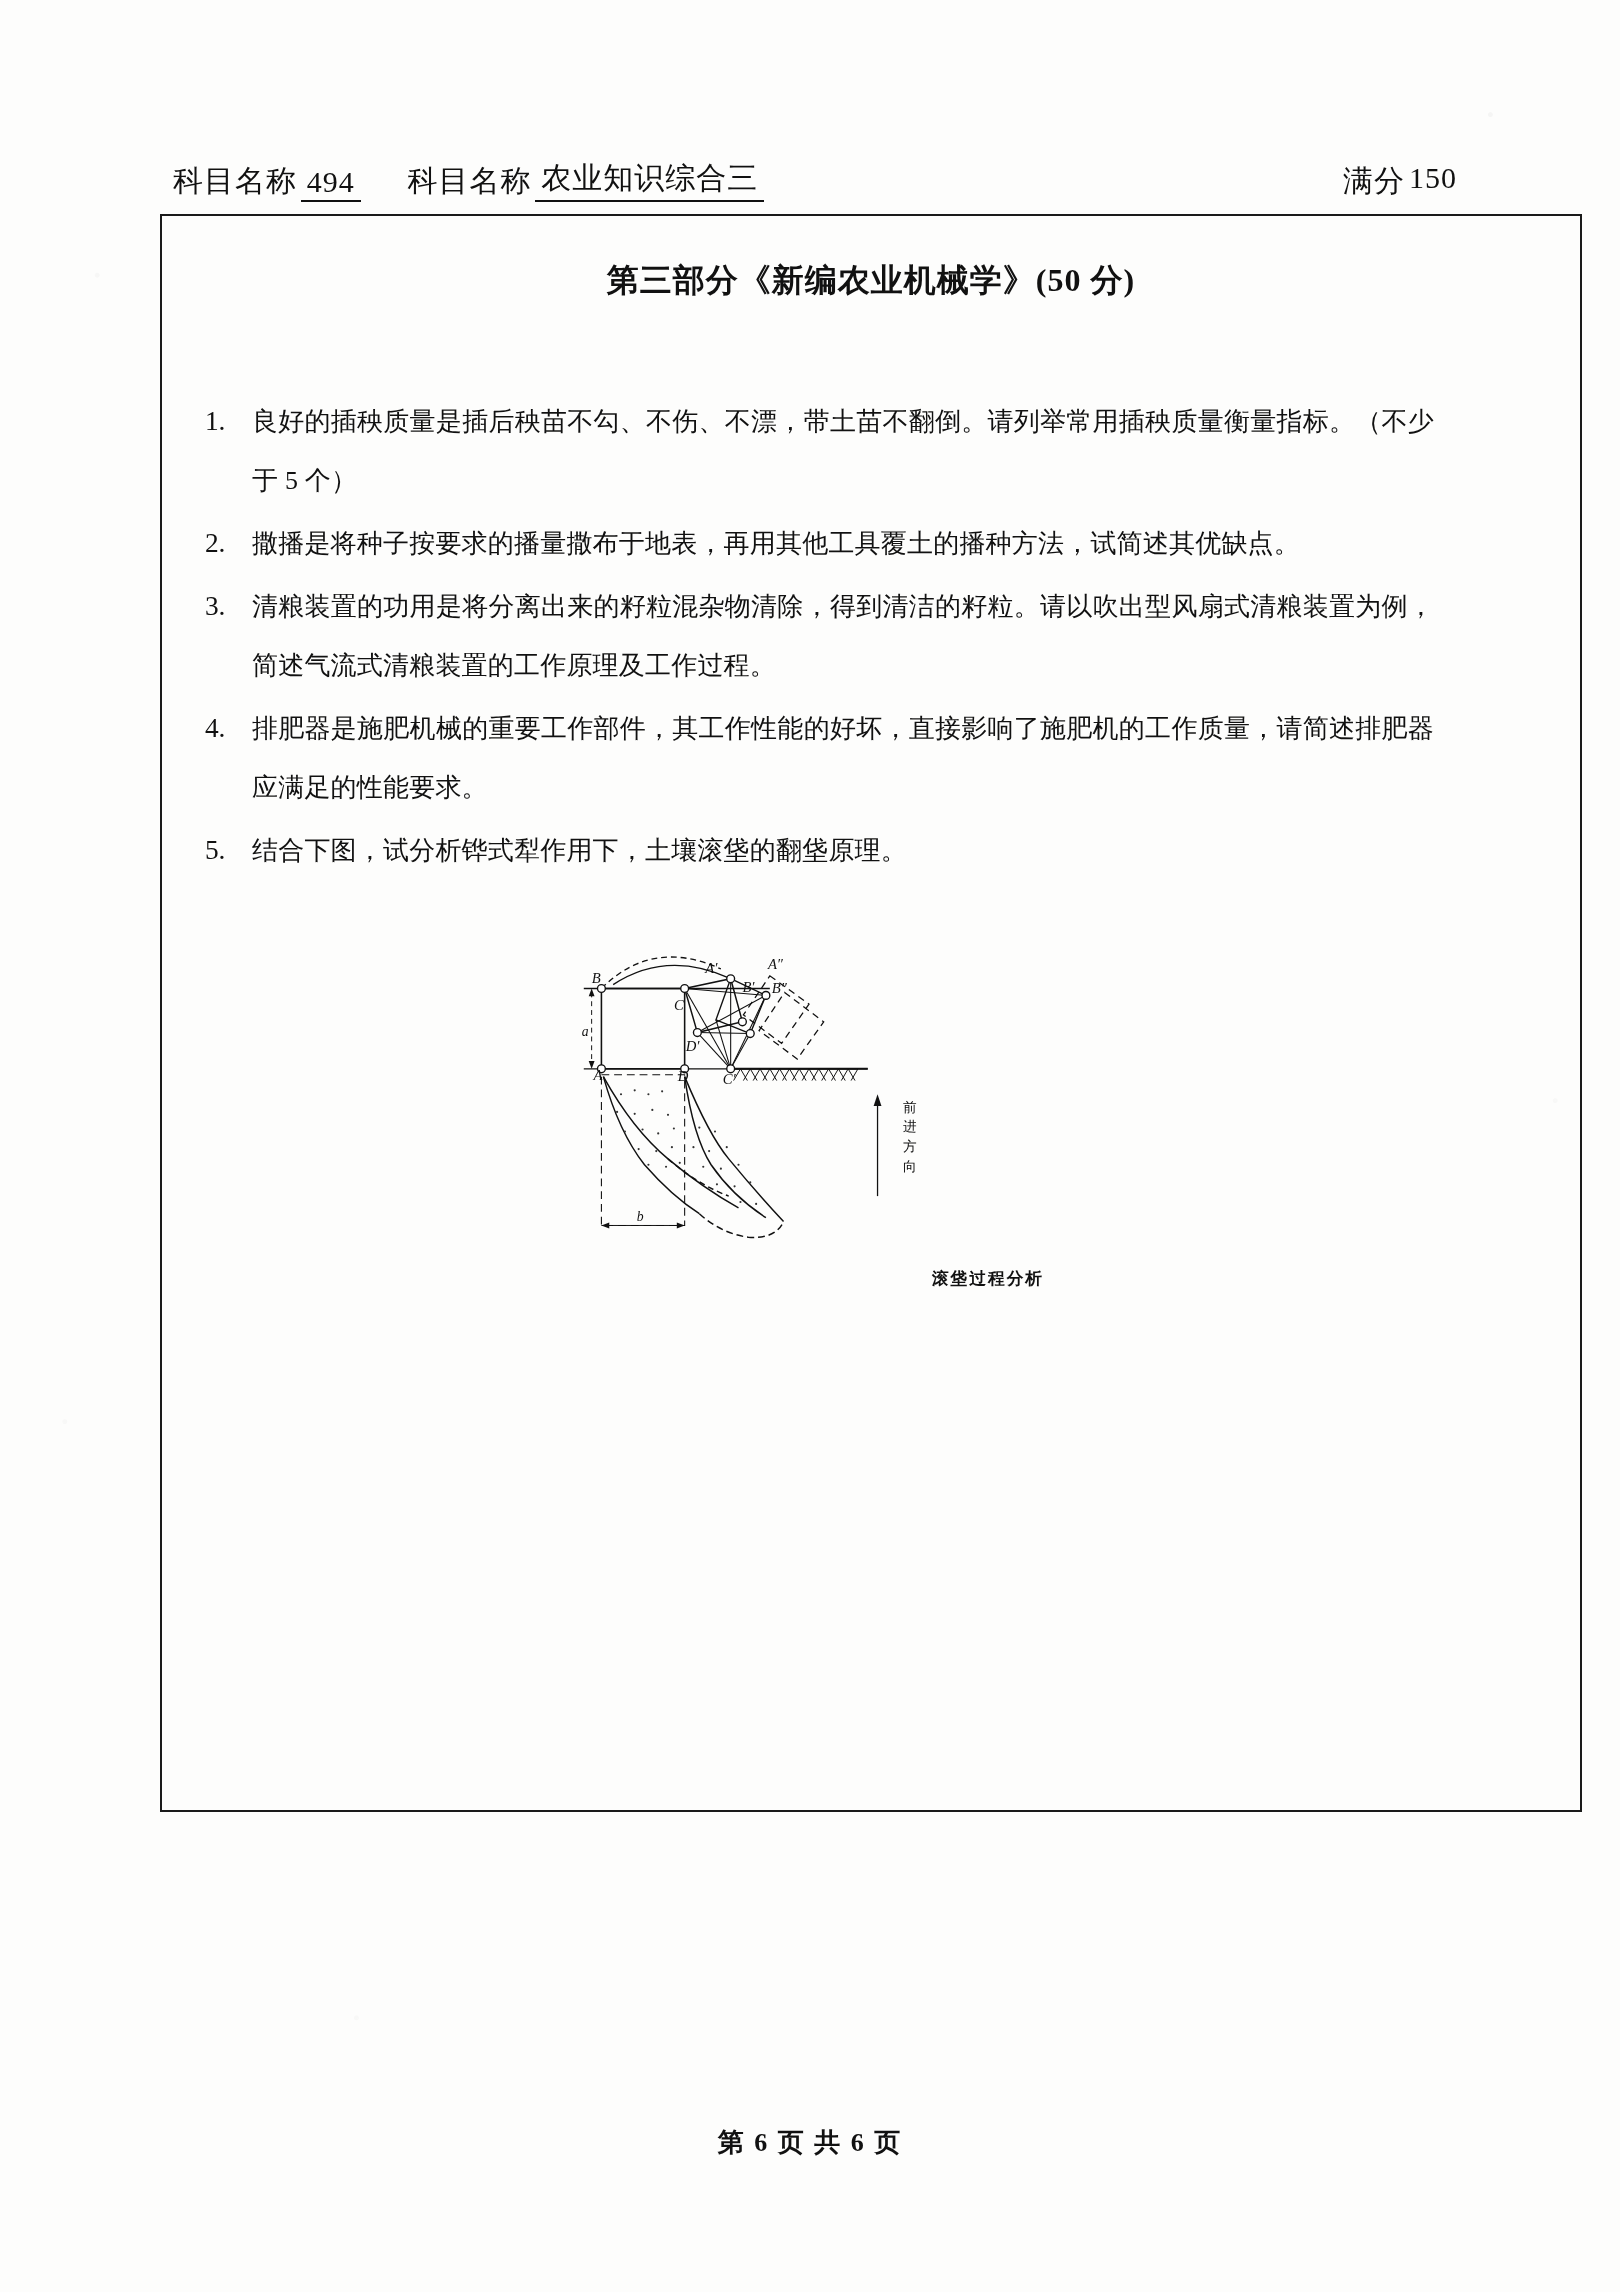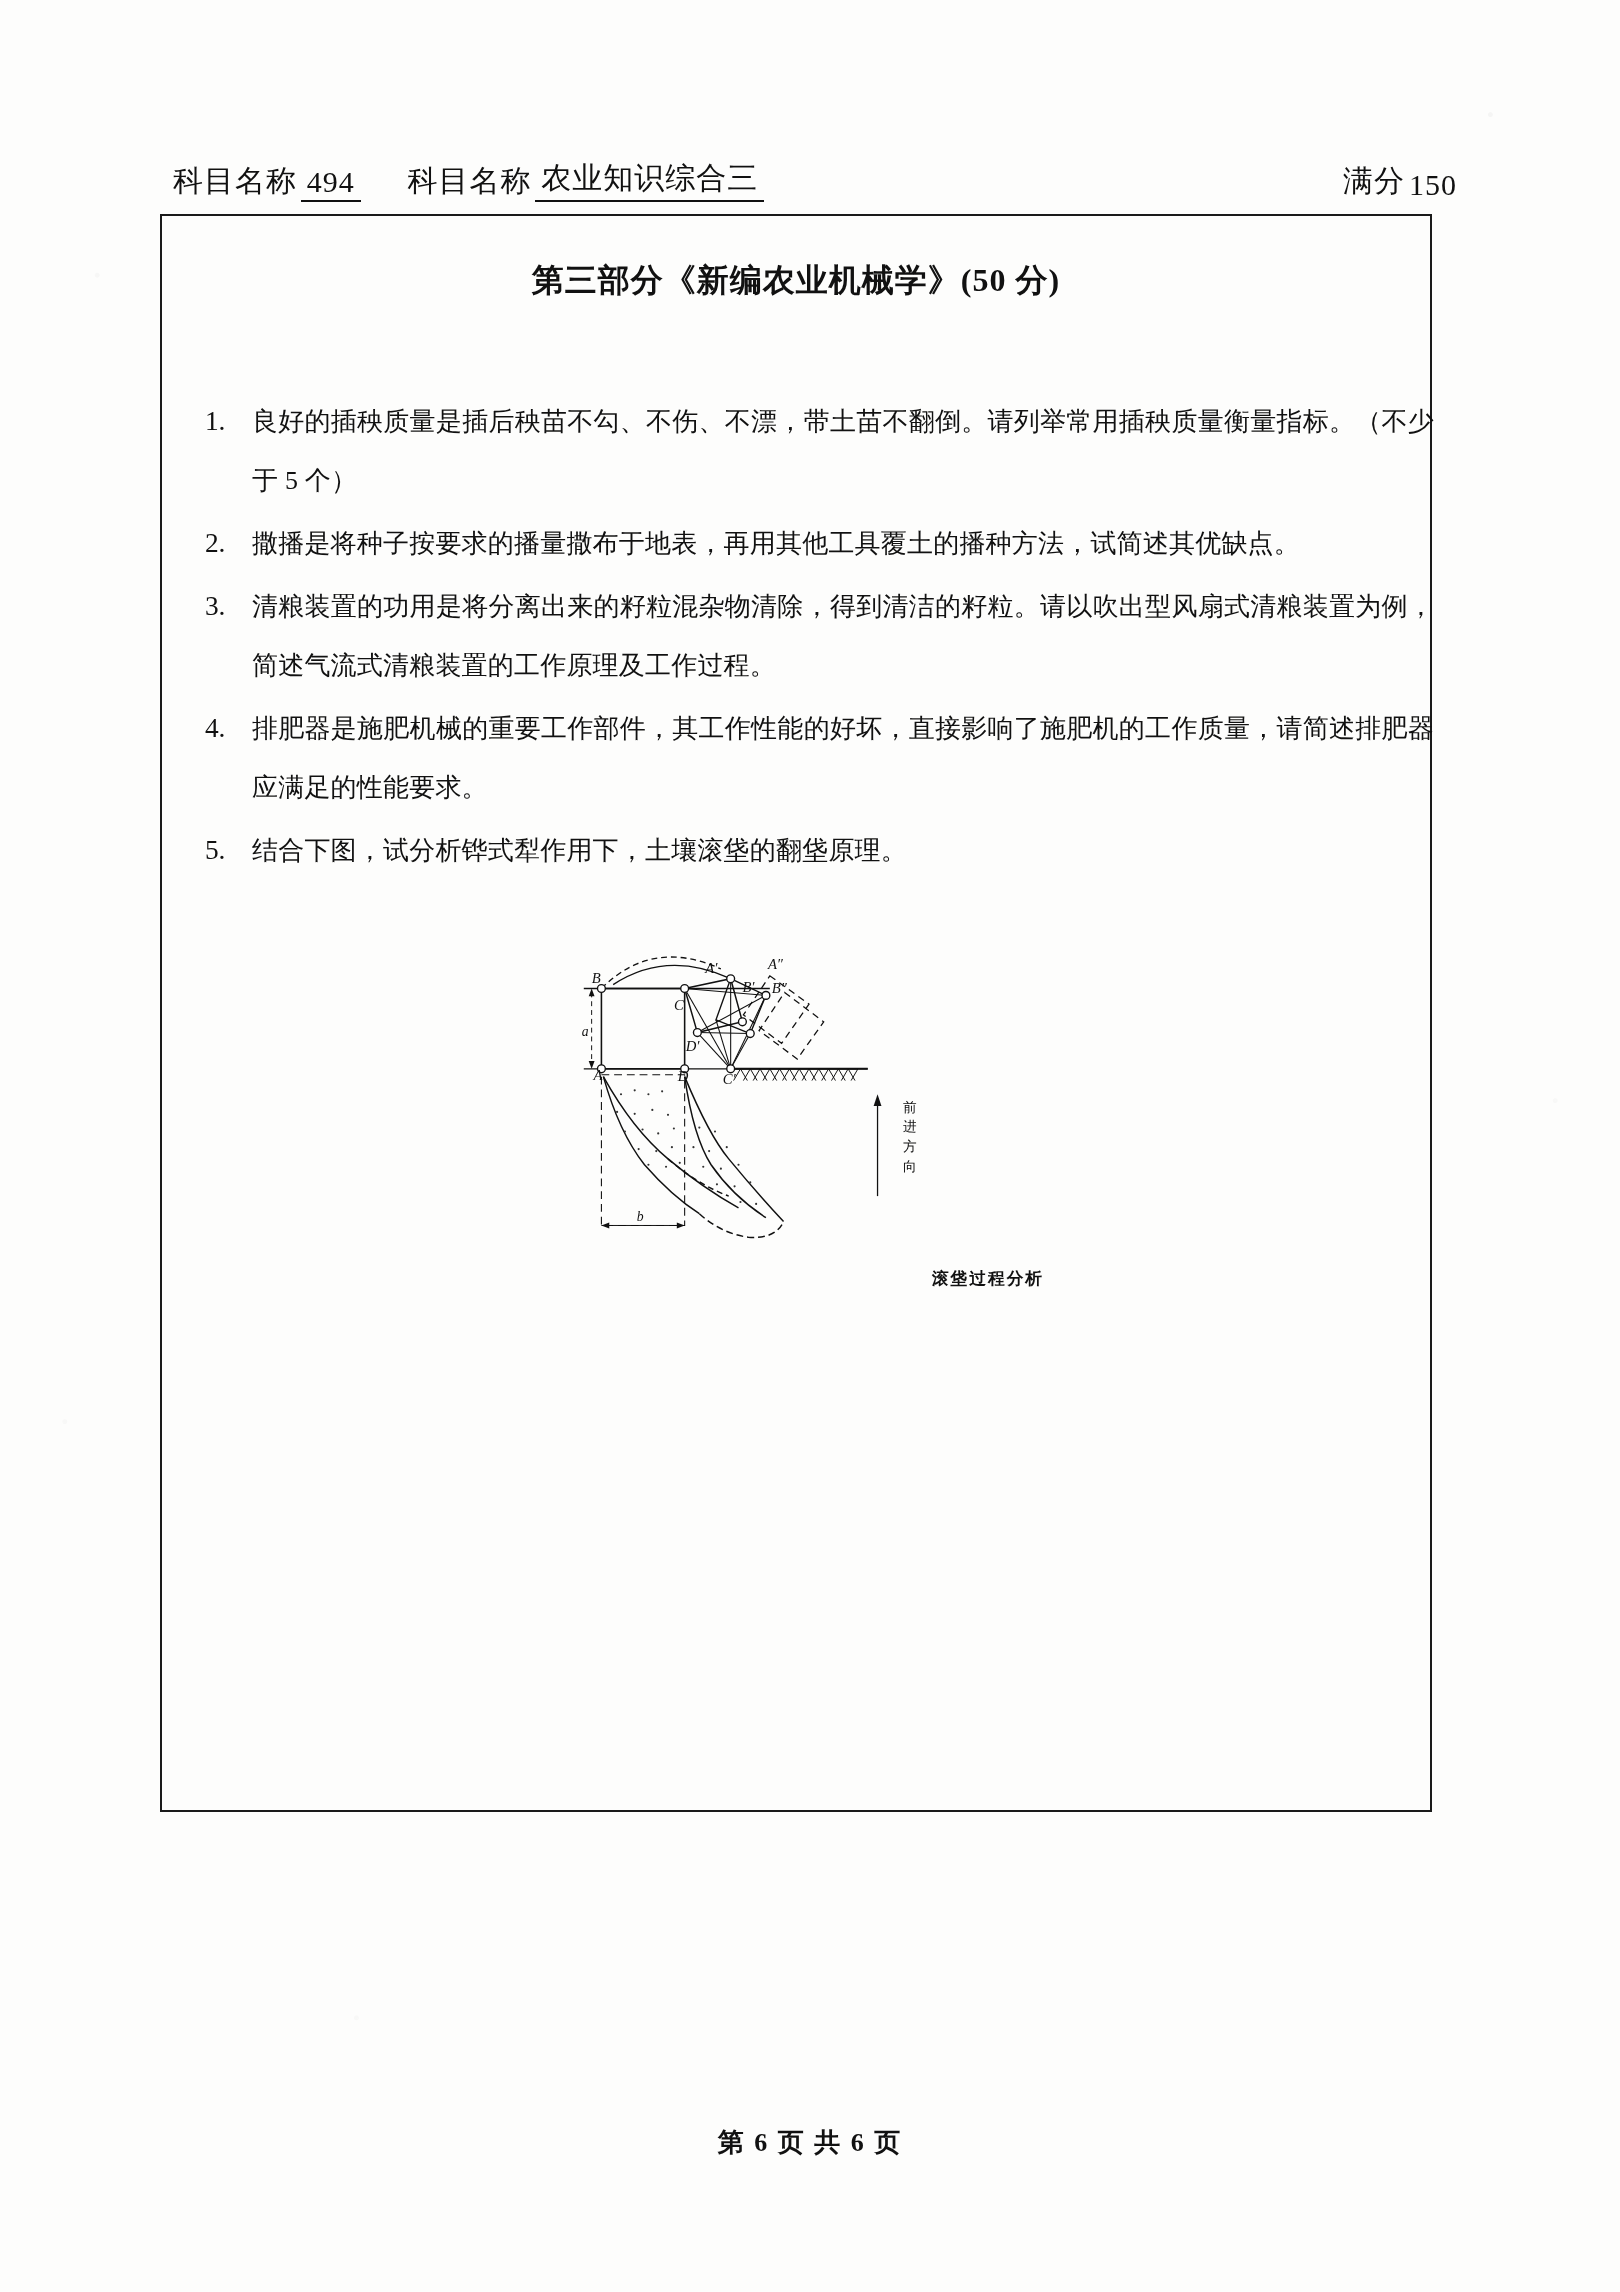--- a/index.html
+++ b/index.html
@@ -45,30 +45,30 @@
   .hdr-label { white-space: nowrap; }
   .hdr-value {
     white-space: nowrap;
     border-bottom: 2px solid #111;
     padding: 0 5.9px 1px 5.9px;
     margin: 0 3.9px;
   }
   .hdr-gap-lg { width: 43px; }
   .hdr-right {
     margin-left: auto;
-    display: flex; align-items: flex-end;
+    display: flex; align-items: flex-start;
     white-space: nowrap;
   }
   .hdr-right .score-num { margin-left: 4px; }
 
   
   .exam-box {
     position: absolute;
     left: 160px; top: 214px;
-    width: 1272px; height: 1598px;
+    width: 1422px; height: 1598px;
     border: 2.5px solid #1a1a1a;
     background: transparent;
   }
 
   .part-title {
     position: absolute;
     left: 0; right: 0; top: 43px;
     text-align: center;
     font-size: 32px;
     font-weight: 700;

